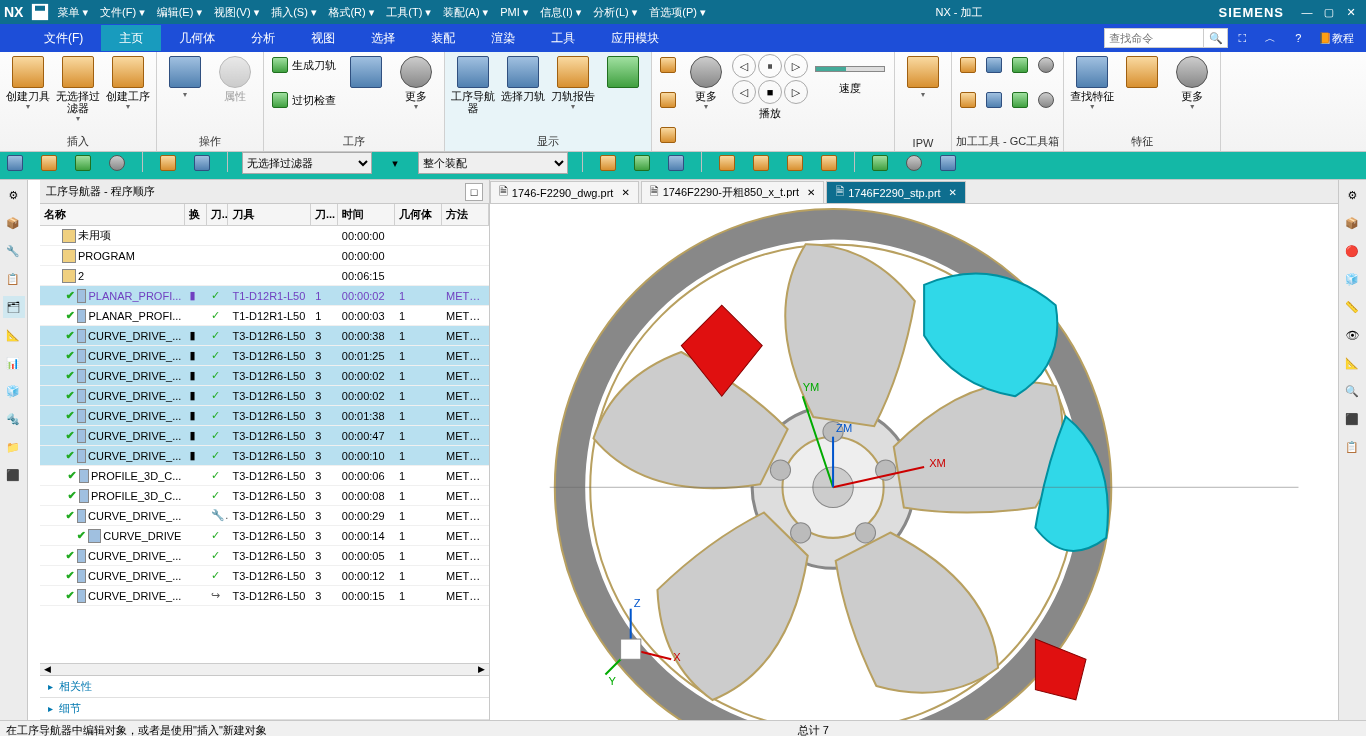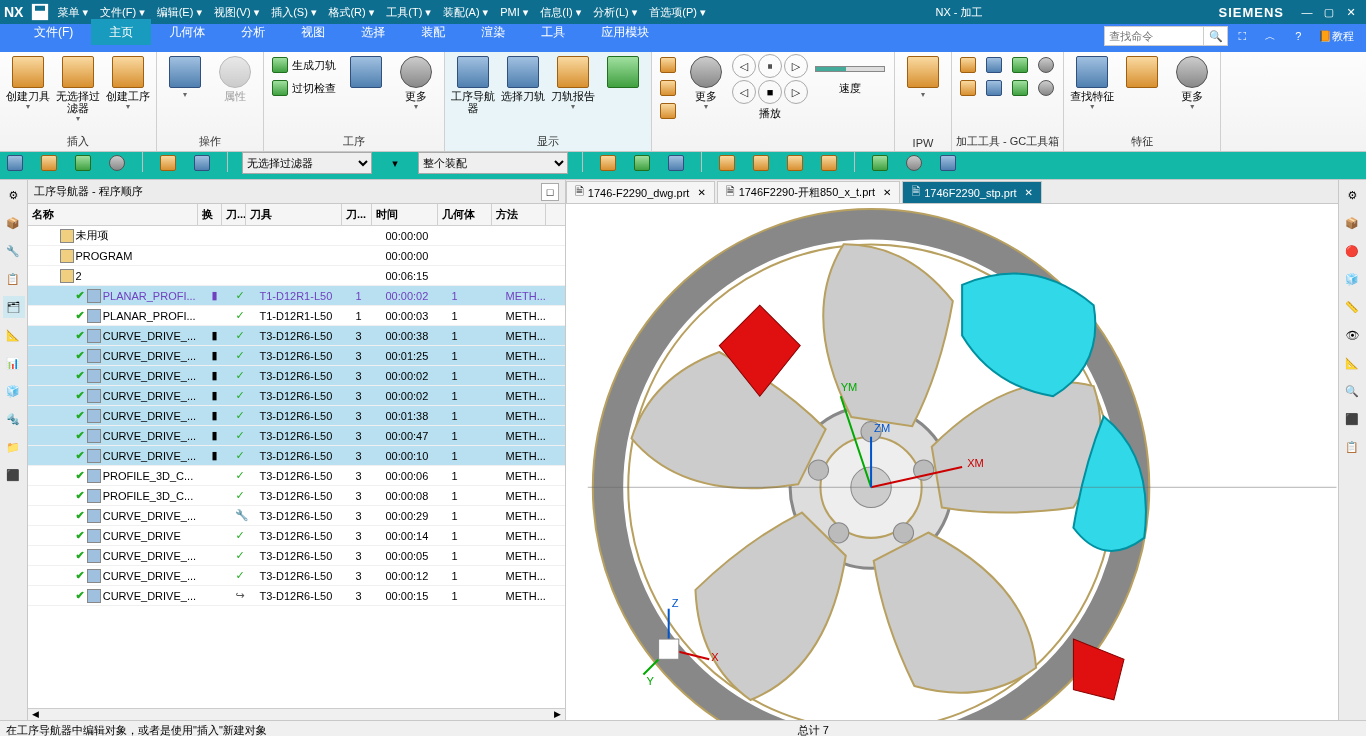--- a/index.html
+++ b/index.html
@@ -9,54 +9,54 @@
 .title-bar{height:24px;background:#0e6e8f;color:#fff;display:flex;align-items:center;padding:0 4px;}
 .title-bar .nx-logo{font-weight:bold;font-size:14px;margin-right:6px;}
 .title-bar .tb-icon{width:20px;height:20px;display:inline-flex;align-items:center;justify-content:center;margin:0 1px;cursor:pointer;}
 .title-bar .menu-item{padding:0 6px;cursor:pointer;font-size:11px;}
 .title-bar .spacer{flex:1;}
 .title-bar .app-title{font-size:11px;}
 .title-bar .siemens{font-weight:bold;font-size:13px;letter-spacing:1px;margin:0 12px;}
 .title-bar .win-btn{width:18px;height:18px;display:inline-flex;align-items:center;justify-content:center;cursor:pointer;margin:0 2px;}
 
 
-.ribbon-tabs{height:28px;background:#3b82f6;display:flex;align-items:flex-start;padding-left:16px;}
+.ribbon-tabs{height:28px;background:#1d4ed8;display:flex;align-items:center;padding-left:26px;}
 .ribbon-tabs .tab{padding:6px 18px;color:#fff;cursor:pointer;font-size:12px;}
 .ribbon-tabs .tab.active{background:#189bbe;}
 .ribbon-tabs .right-area{margin-left:auto;display:flex;align-items:center;padding-right:6px;}
 .ribbon-tabs input{width:100px;height:20px;font-size:11px;padding:0 4px;border:1px solid #ccc;}
 .ribbon-tabs .search-btn{width:24px;height:20px;background:#fff;border:1px solid #ccc;border-left:0;display:inline-flex;align-items:center;justify-content:center;cursor:pointer;}
 .ribbon-tabs .help-btn{width:24px;height:24px;color:#fff;display:inline-flex;align-items:center;justify-content:center;cursor:pointer;margin:0 2px;}
 
 
 .ribbon{height:100px;background:linear-gradient(#fdfdfd,#f3f3f3);border-bottom:1px solid #c8c8c8;display:flex;}
 .ribbon-group{border-right:1px solid #d0d0d0;display:flex;flex-direction:column;padding:2px 4px 0;}
 .ribbon-group .group-body{flex:1;display:flex;align-items:flex-start;gap:2px;}
 .ribbon-group .group-label{text-align:center;font-size:11px;color:#333;padding:2px 0;position:relative;}
 .big-btn{width:48px;display:flex;flex-direction:column;align-items:center;cursor:pointer;padding:2px;}
 .big-btn .icon{width:32px;height:32px;margin-bottom:2px;}
 .big-btn .label{font-size:11px;text-align:center;line-height:12px;}
 .big-btn .dd{font-size:8px;color:#666;}
-.small-btn-col{display:flex;flex-direction:column;gap:1px;}
+.small-btn-col{display:flex;flex-direction:column;gap:13px;}
 .small-btn{height:22px;display:flex;align-items:center;cursor:pointer;padding:0 4px;gap:4px;}
 .small-btn .icon{width:16px;height:16px;}
 .icon{display:inline-flex;align-items:center;justify-content:center;}
 
 
 .toolbar-row{height:28px;background:#14b8a6;border-bottom:1px solid #c8c8c8;display:flex;align-items:flex-start;padding:0 4px;gap:12px;}
 .toolbar-row .tb-btn{width:22px;height:22px;display:inline-flex;align-items:center;justify-content:center;cursor:pointer;}
 .toolbar-row .sep{width:1px;height:20px;background:#c0c0c0;margin:0 2px;}
 .toolbar-row select{height:22px;font-size:11px;border:1px solid #aaa;}
 
 
 .main{display:flex;height:540px;}
 .left-rail{width:28px;background:#ececec;border-right:1px solid #c8c8c8;display:flex;flex-direction:column;align-items:center;padding-top:4px;gap:6px;}
 .left-rail .rail-btn{width:22px;height:22px;cursor:pointer;display:flex;align-items:center;justify-content:center;}
 
-.nav-panel{width:538px;display:flex;flex-direction:column;border-right:1px solid #c8c8c8;background:#fff;}
+.nav-panel{width:462px;display:flex;flex-direction:column;border-right:1px solid #c8c8c8;background:#fff;padding-left:12px;}
 .nav-header{height:24px;background:#ececec;border-bottom:1px solid #c8c8c8;display:flex;align-items:center;padding:0 6px;font-size:11px;}
 .nav-header .sp{flex:1;}
 .nav-header .hbtn{width:18px;height:18px;cursor:pointer;border:1px solid #aaa;background:#fff;display:inline-flex;align-items:center;justify-content:center;}
 .tree-headers{height:22px;display:flex;background:#f5f5f5;border-bottom:1px solid #d0d0d0;font-size:11px;}
 .tree-headers div{border-right:1px solid #d0d0d0;padding:3px 4px;overflow:hidden;white-space:nowrap;font-weight:bold;}
 .col-name{width:170px;}
 .col-h{width:24px;}
 .col-d{width:24px;}
 .col-tool{width:96px;}
 .col-dj{width:30px;}
@@ -773,20 +773,24 @@
           <div class="cell col-time">00:00:15</div>
           <div class="cell col-geo">1</div>
           <div class="cell col-meth">METH...</div>
         </div>
       </div>
     <div style="height:12px;background:#f0f0f0;border-top:1px solid #ccc;display:flex;">
       <span style="font-size:9px;padding:0 4px;cursor:pointer;">◀</span>
       <span style="flex:1;"></span>
       <span style="font-size:9px;padding:0 4px;cursor:pointer;">▶</span>
     </div>
+    <div class="footer-panels">
+      <div class="fp">相关性</div>
+      <div class="fp">细节</div>
+    </div>
   </div>
 
   <div class="viewport">
     <div class="doc-tabs" id="doc-tabs">
         <div class="dtab">
           <span>🗎</span>
           <span>1746-F2290_dwg.prt</span>
           <span class="close">✕</span>
         </div>
         <div class="dtab">

